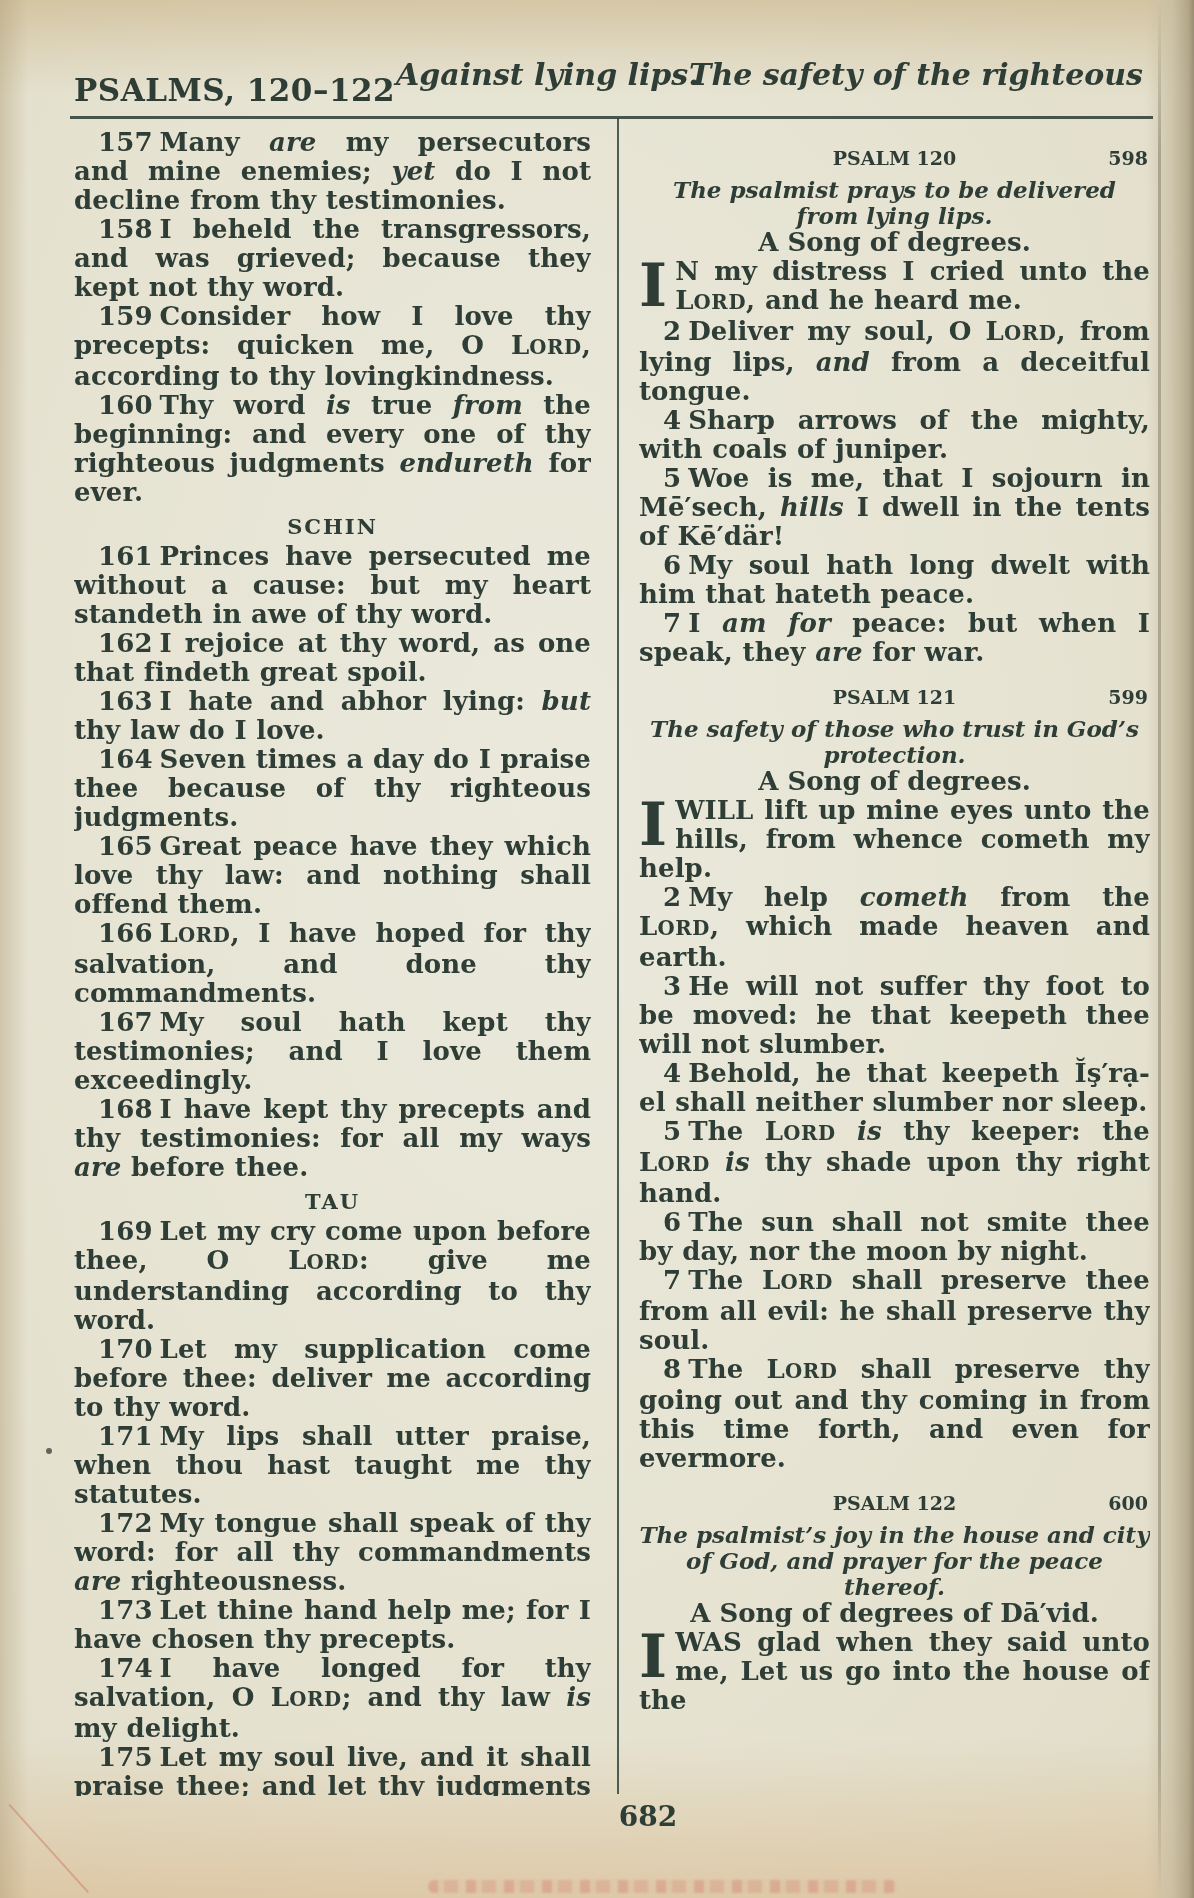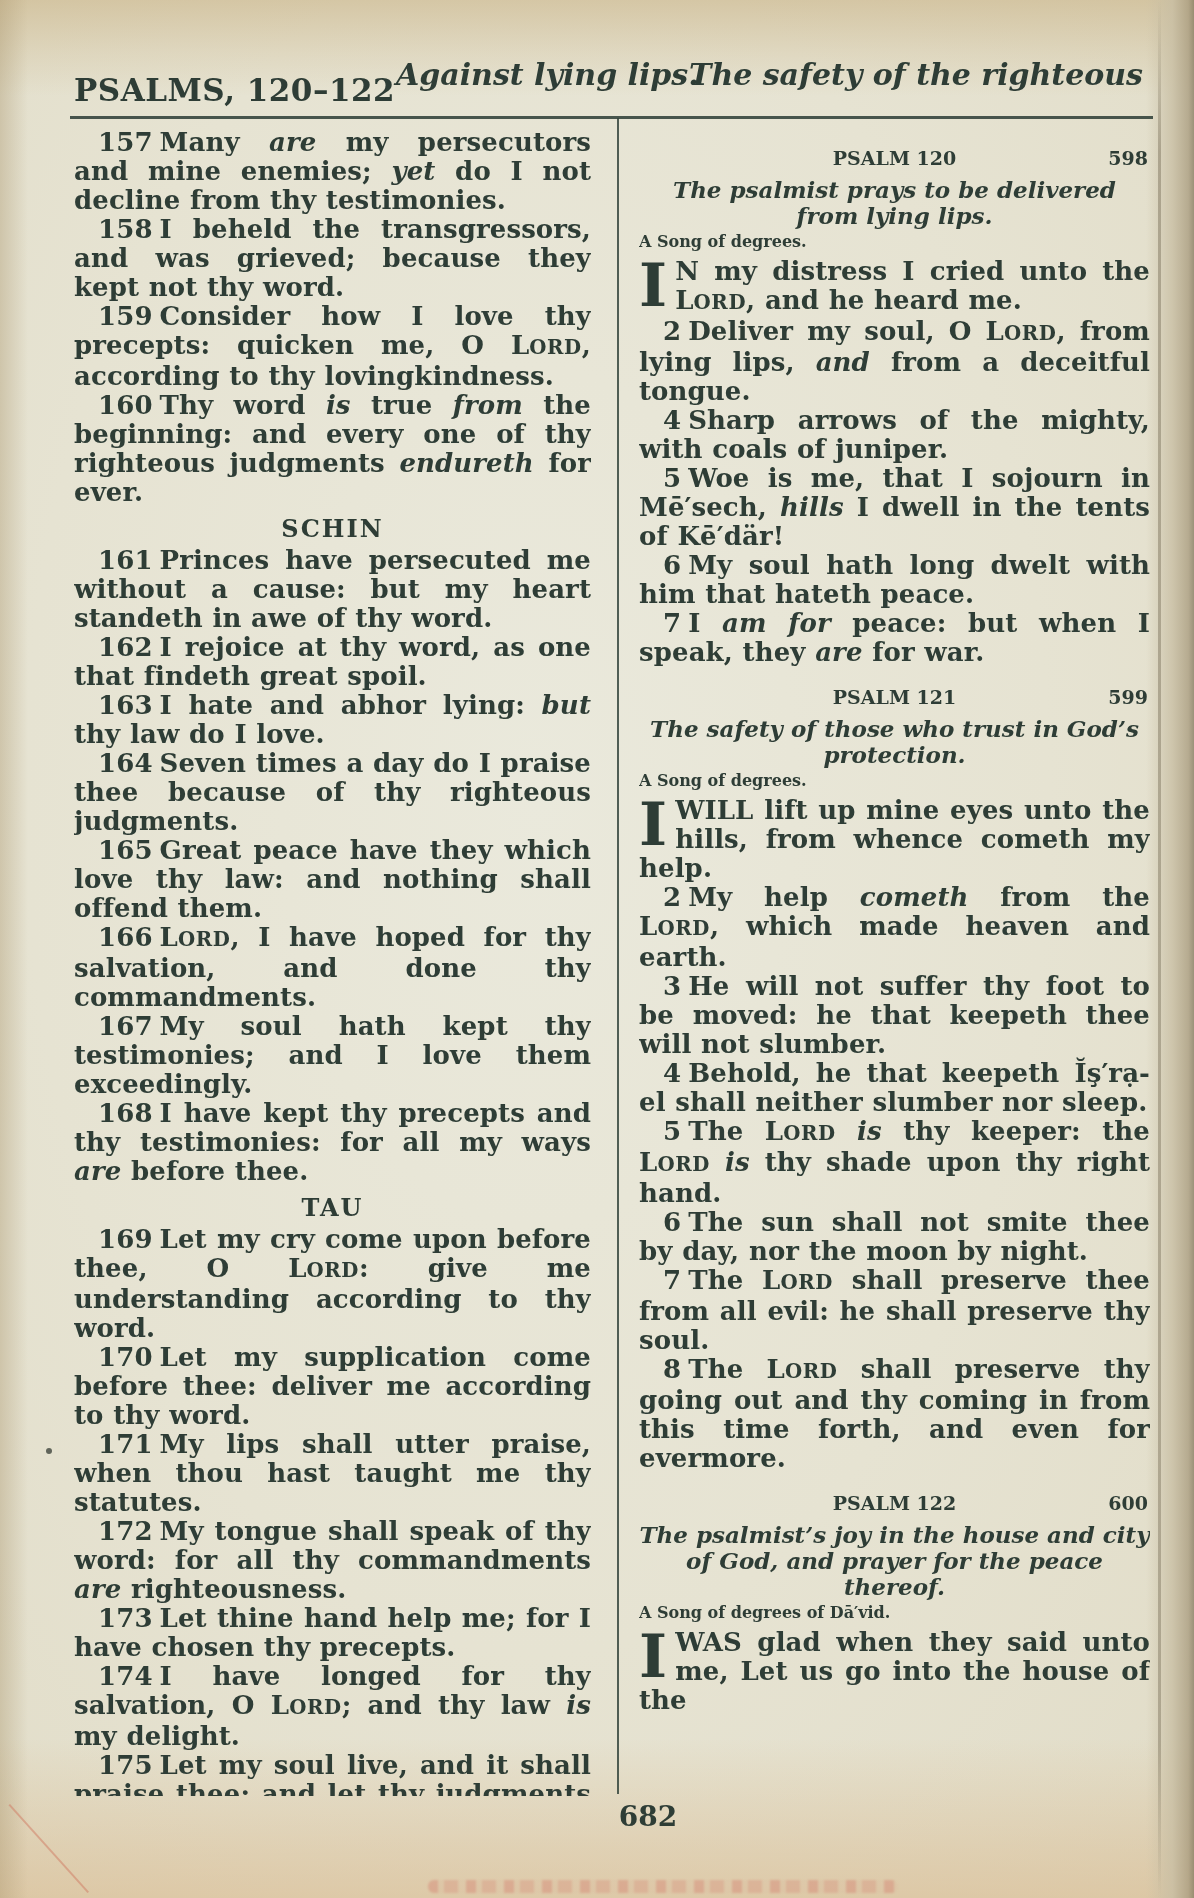--- a/index.html
+++ b/index.html
@@ -31,25 +31,25 @@
   .col-left{left:0;width:517px;}
   .col-right{left:565px;width:511px;}
 
   p.verse{margin:0;text-align:justify;font-size:26px;line-height:29px;font-weight:bold;
     text-indent:24px;letter-spacing:.1px;word-spacing:.5px;}
   p.verse.noindent{text-indent:0;}
   .vnum{padding-right:7px;}
   .it{font-style:italic;}
   .lord .sm{font-size:.76em;letter-spacing:.6px;}
   .dropcap{float:left;font-size:60px;line-height:50px;height:54px;padding:3px 8px 0 0;font-weight:bold;}
-  h3.section{margin:7px 0 3px;text-align:center;font-size:24px;letter-spacing:2px;font-weight:bold;}
+  h3.section{margin:7px 0 3px;text-align:center;font-size:21px;letter-spacing:2px;font-weight:bold;}
   .psalmhead{position:relative;margin:14px 0 2px;text-align:center;font-weight:bold;font-size:19px;line-height:33px;}
   .psalmhead .pref{position:absolute;right:2px;top:0;}
   p.subtitle{margin:0;text-align:center;font-style:italic;font-weight:bold;font-size:23px;line-height:26px;}
-  p.song{margin:0 0 2px;text-align:left;font-size:16px;line-height:26px;font-weight:bold;}
+  p.song{margin:0 0 2px;text-align:center;font-size:26px;line-height:26px;font-weight:bold;}
 
   .pagenum{position:absolute;left:648px;top:1800px;transform:translateX(-50%);
     font-size:28px;font-weight:bold;}
 
   .speck{position:absolute;left:46px;top:1448px;width:6px;height:6px;border-radius:50%;
     background:#3f453c;opacity:.8;}
   .red-line{position:absolute;left:10px;top:1804px;width:118px;height:2px;background:#cf7a61;
     opacity:.5;transform:rotate(48deg);transform-origin:left top;}
   .red-smudge{position:absolute;left:428px;top:1880px;width:470px;height:13px;opacity:.45;
     filter:blur(1.2px);border-radius:6px;

